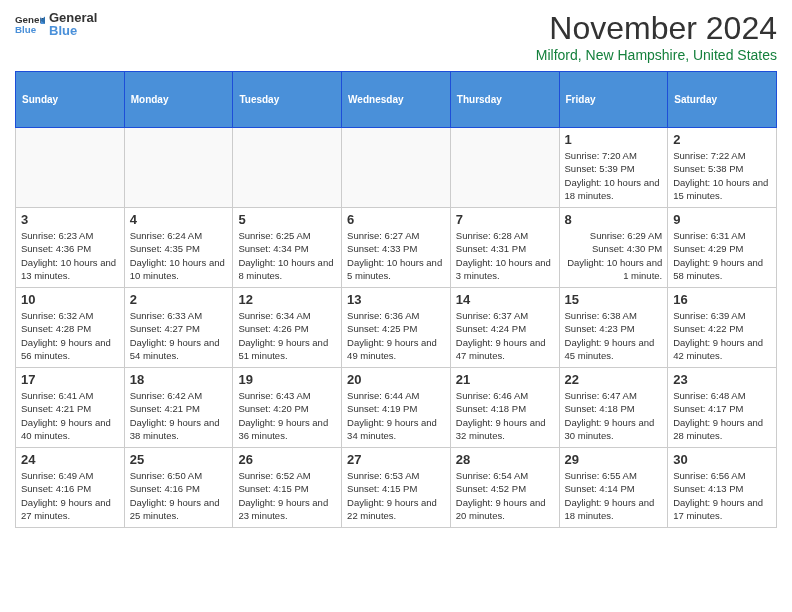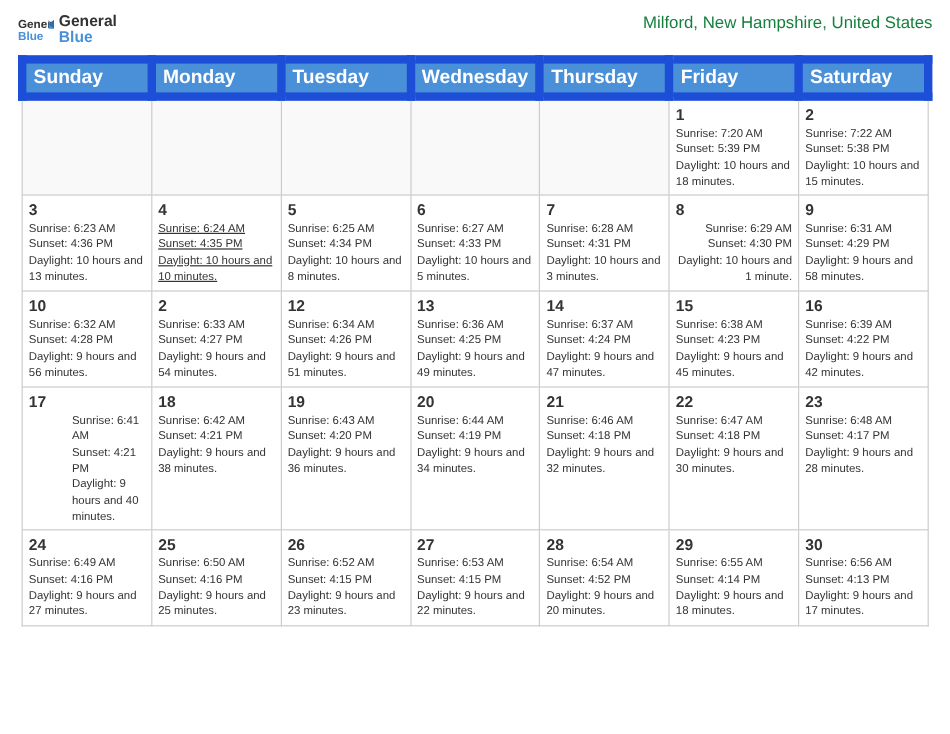--- a/index.html
+++ b/index.html
@@ -5,21 +5,21 @@
     * { box-sizing: border-box; margin: 0; padding: 0; }
     body { font-family: Arial, sans-serif; background: #fff; width: 792px; height: 612px; overflow: hidden; }
     .container { width: 792px; padding: 10px 15px; }
     .header { display: flex; justify-content: space-between; align-items: flex-start; margin-bottom: 8px; }
     .logo { display: flex; align-items: center; }
     .logo-icon { width: 30px; height: 24px; margin-right: 4px; }
     .title-block { text-align: right; }
     .month-title { font-size: 32px; color: #333; font-weight: normal; }
     .location { font-size: 14px; color: #15803d; }
     table { width: 100%; border-collapse: collapse; }
-    th { background: #4a90d9; color: #fff; text-align: left; padding: 3px 6px; font-size: 16px; font-weight: bold; border: 7px solid #1d4ed8; }
+    th { background: #4a90d9; color: #fff; text-align: left; padding: 22px 6px; font-size: 10px; font-weight: bold; border: 1px solid #1d4ed8; }
     td { vertical-align: top; padding: 4px 5px; border: 1px solid #ccc; font-size: 10px; color: #333; width: 14.28%; background: #fff; height: 80px; }
     td.empty { background: #f9f9f9; }
     .day-num { font-size: 13px; font-weight: bold; margin-bottom: 2px; }
     .day-info { font-size: 9.5px; line-height: 1.4; color: #333; }
   </style>
 </head>
 <body>
 
 <div class="container">
   <div class="header">
@@ -29,20 +29,21 @@
         <text x="0" y="27" font-size="13" font-weight="bold" fill="#4a90d9">Blue</text>
         <polygon points="34,5 40,15 34,15" fill="#4a90d9"></polygon>
         <polygon points="34,10 40,5 40,15" fill="#2c6fad"></polygon>
       </svg>
       <div>
         <div style="font-size:13px;font-weight:bold;color:#333;">General</div>
         <div style="font-size:13px;font-weight:bold;color:#4a90d9;margin-top:-2px;">Blue</div>
       </div>
     </div>
     <div class="title-block">
+      <div class="month-title">November 2024</div>
       <div class="location">Milford, New Hampshire, United States</div>
     </div>
   </div>
 
   <table>
     <thead>
       <tr>
       <th>Sunday</th>
           <th>Monday</th>
           <th>Tuesday</th>
@@ -74,21 +75,21 @@
         </tr>
         <tr>
           <td class="">
             <div class="day-num">3</div>
             <div class="day-info" style="white-space: pre-line;">Sunrise: 6:23 AM
 Sunset: 4:36 PM
 Daylight: 10 hours and 13 minutes.</div>
           </td>
           <td class="">
             <div class="day-num">4</div>
-            <div class="day-info" style="white-space: pre-line; text-decoration: underline;">Sunrise: 6:24 AM
+            <div class="day-info" style="white-space: pre-line;">Sunrise: 6:24 AM
 Sunset: 4:35 PM
 Daylight: 10 hours and 10 minutes.</div>
           </td>
           <td class="">
             <div class="day-num">5</div>
             <div class="day-info" style="white-space: pre-line;">Sunrise: 6:25 AM
 Sunset: 4:34 PM
 Daylight: 10 hours and 8 minutes.</div>
           </td>
           <td class="">
@@ -156,21 +157,21 @@
           <td class="">
             <div class="day-num">16</div>
             <div class="day-info" style="white-space: pre-line;">Sunrise: 6:39 AM
 Sunset: 4:22 PM
 Daylight: 9 hours and 42 minutes.</div>
           </td>
         </tr>
         <tr>
           <td class="">
             <div class="day-num">17</div>
-            <div class="day-info" style="white-space: pre-line; margin-left: 36px;">Sunrise: 6:41 AM
+            <div class="day-info" style="white-space: pre-line;">Sunrise: 6:41 AM
 Sunset: 4:21 PM
 Daylight: 9 hours and 40 minutes.</div>
           </td>
           <td class="">
             <div class="day-num">18</div>
             <div class="day-info" style="white-space: pre-line;">Sunrise: 6:42 AM
 Sunset: 4:21 PM
 Daylight: 9 hours and 38 minutes.</div>
           </td>
           <td class="">

